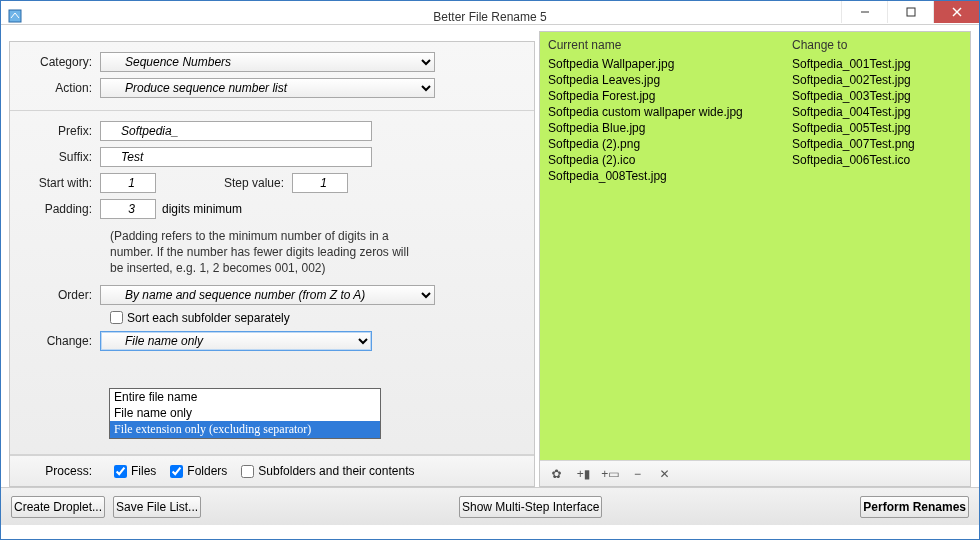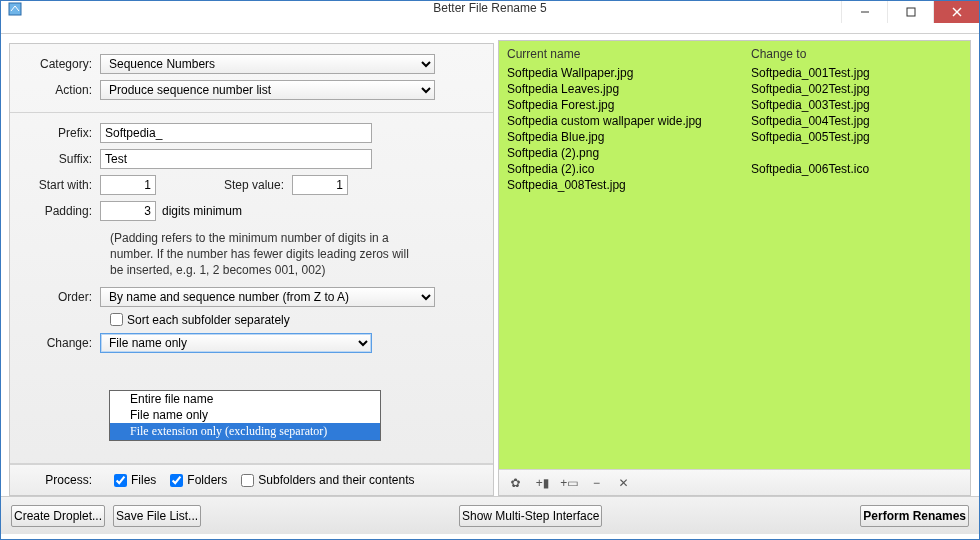--- a/index.html
+++ b/index.html
@@ -1,40 +1,40 @@
 <!DOCTYPE html>
 <html><head>
 <meta charset="utf-8">
 <style>
 * { box-sizing: border-box; margin: 0; padding: 0; font-family: "Segoe UI", Tahoma, sans-serif; font-size: 12px; }
 body { background: #fff; width: 980px; height: 540px; overflow: hidden; border: 1px solid #3a7ac0; }
-.titlebar { height: 33px; background: #fff; border-bottom: 1px solid #d0d0d0; display: flex; align-items: flex-start; position: relative; }
+.titlebar { height: 24px; background: #fff; border-bottom: 1px solid #d0d0d0; display: flex; align-items: flex-end; position: relative; }
 .titlebar .app-icon { width: 16px; height: 16px; margin: 0 6px; }
 .titlebar .title { position: absolute; left: 0; right: 0; text-align: center; color: #333; pointer-events: none; }
 .titlebar .win-controls { position: absolute; right: 0; top: 0; display: flex; height: 22px; }
 .titlebar .win-btn { width: 46px; display: flex; align-items: center; justify-content: center; background: #fff; border-left: 1px solid #e8e8e8; cursor: default; }
 .titlebar .win-close { background: #c8504f; color: #fff; }
 .content { display: flex; height: 462px; }
-.left-panel { width: 485px; border: 1px solid #c8c8c8; margin: 9px 2px 0 8px; background: linear-gradient(to bottom,#f7f7f7,#ececec); position: relative; display: flex; flex-direction: column; }
+.left-panel { width: 526px; border: 1px solid #c8c8c8; margin: 16px 2px 0 8px; background: linear-gradient(to bottom,#f7f7f7,#ececec); position: relative; display: flex; flex-direction: column; }
 .right-panel { flex: 1; margin: 6px 8px 0 2px; display: flex; flex-direction: column; }
 .form-section { padding: 10px 10px 6px 10px; border-bottom: 1px solid #d4d4d4; }
 .form-section.middle { flex:1; }
 .row { display: flex; align-items: center; margin-bottom: 6px; }
 .row label.lbl { width: 80px; text-align: right; padding-right: 8px; color: #222; }
 .row .small-lbl { padding: 0 8px; color:#222;}
-select, input[type=text] { border: 1px solid #a8a8a8; background: #fff; height: 20px; padding: 1px 4px; font-size: 12px; }
+select, input[type=text] { border: 1px solid #a8a8a8; background: #fff; height: 20px; padding: 1px 20px; font-size: 12px; font-style: italic; }
 select { background: linear-gradient(to bottom,#fff,#eee); }
 .sel-wide { width: 335px; }
 .txt-wide { width: 272px; }
 .txt-num { width: 56px; text-align: right; }
 .hint { color: #333; font-size: 12px; margin-left: 90px; line-height: 1.35; max-width: 300px; padding:3px 0 8px 0;}
 .checkbox-row { display: flex; align-items: flex-end; gap: 4px; }
 input[type=checkbox] { width: 13px; height: 13px; }
 .dropdown-open { position: absolute; left: 99px; top: 346px; width: 272px; background: #fff; border: 1px solid #666; z-index: 10; }
-.dropdown-open .opt { padding: 1px 20px; cursor: default; font-size:12px; }
+.dropdown-open .opt { padding: 1px 4px; cursor: default; font-size:12px; }
 .dropdown-open .opt.selected { background: #2f7bd9; color: #fff; font-family: Liberation Serif, serif; }
 .process-bar { border-top: 1px solid #d4d4d4; padding: 8px 10px; display: flex; align-items: center; gap: 14px; background: linear-gradient(to bottom,#f7f7f7,#ececec);}
 .process-bar label.lbl { width: 80px; text-align: right; padding-right: 8px; }
 .file-list { flex: 1; border: 1px solid #c8c8c8; background: #bef264; overflow: hidden; display:flex; flex-direction:column;}
 .list-header { display: flex; padding: 6px 8px 4px 8px; color:#333;}
 .list-header .col1 { width: 244px; }
 .list-body { flex:1; padding: 0 8px; }
 .list-row { display: flex; line-height: 16px; }
 .list-row .col1 { width: 244px; white-space: nowrap; overflow:hidden; text-overflow:ellipsis;}
 .list-row .col2 { flex:1; white-space: nowrap;}
@@ -170,20 +170,21 @@
           <div class="list-row">
             <div class="col1">Softpedia custom wallpaper wide.jpg</div>
             <div class="col2">Softpedia_004Test.jpg</div>
           </div>
           <div class="list-row">
             <div class="col1">Softpedia Blue.jpg</div>
             <div class="col2">Softpedia_005Test.jpg</div>
           </div>
           <div class="list-row">
             <div class="col1">Softpedia (2).png</div>
+            <div class="col2">Softpedia_007Test.png</div>
           </div>
           <div class="list-row">
             <div class="col1">Softpedia (2).ico</div>
             <div class="col2">Softpedia_006Test.ico</div>
           </div>
           <div class="list-row">
             <div class="col2">Softpedia_008Test.jpg</div>
           </div>
         </div>
       <div class="list-toolbar">

